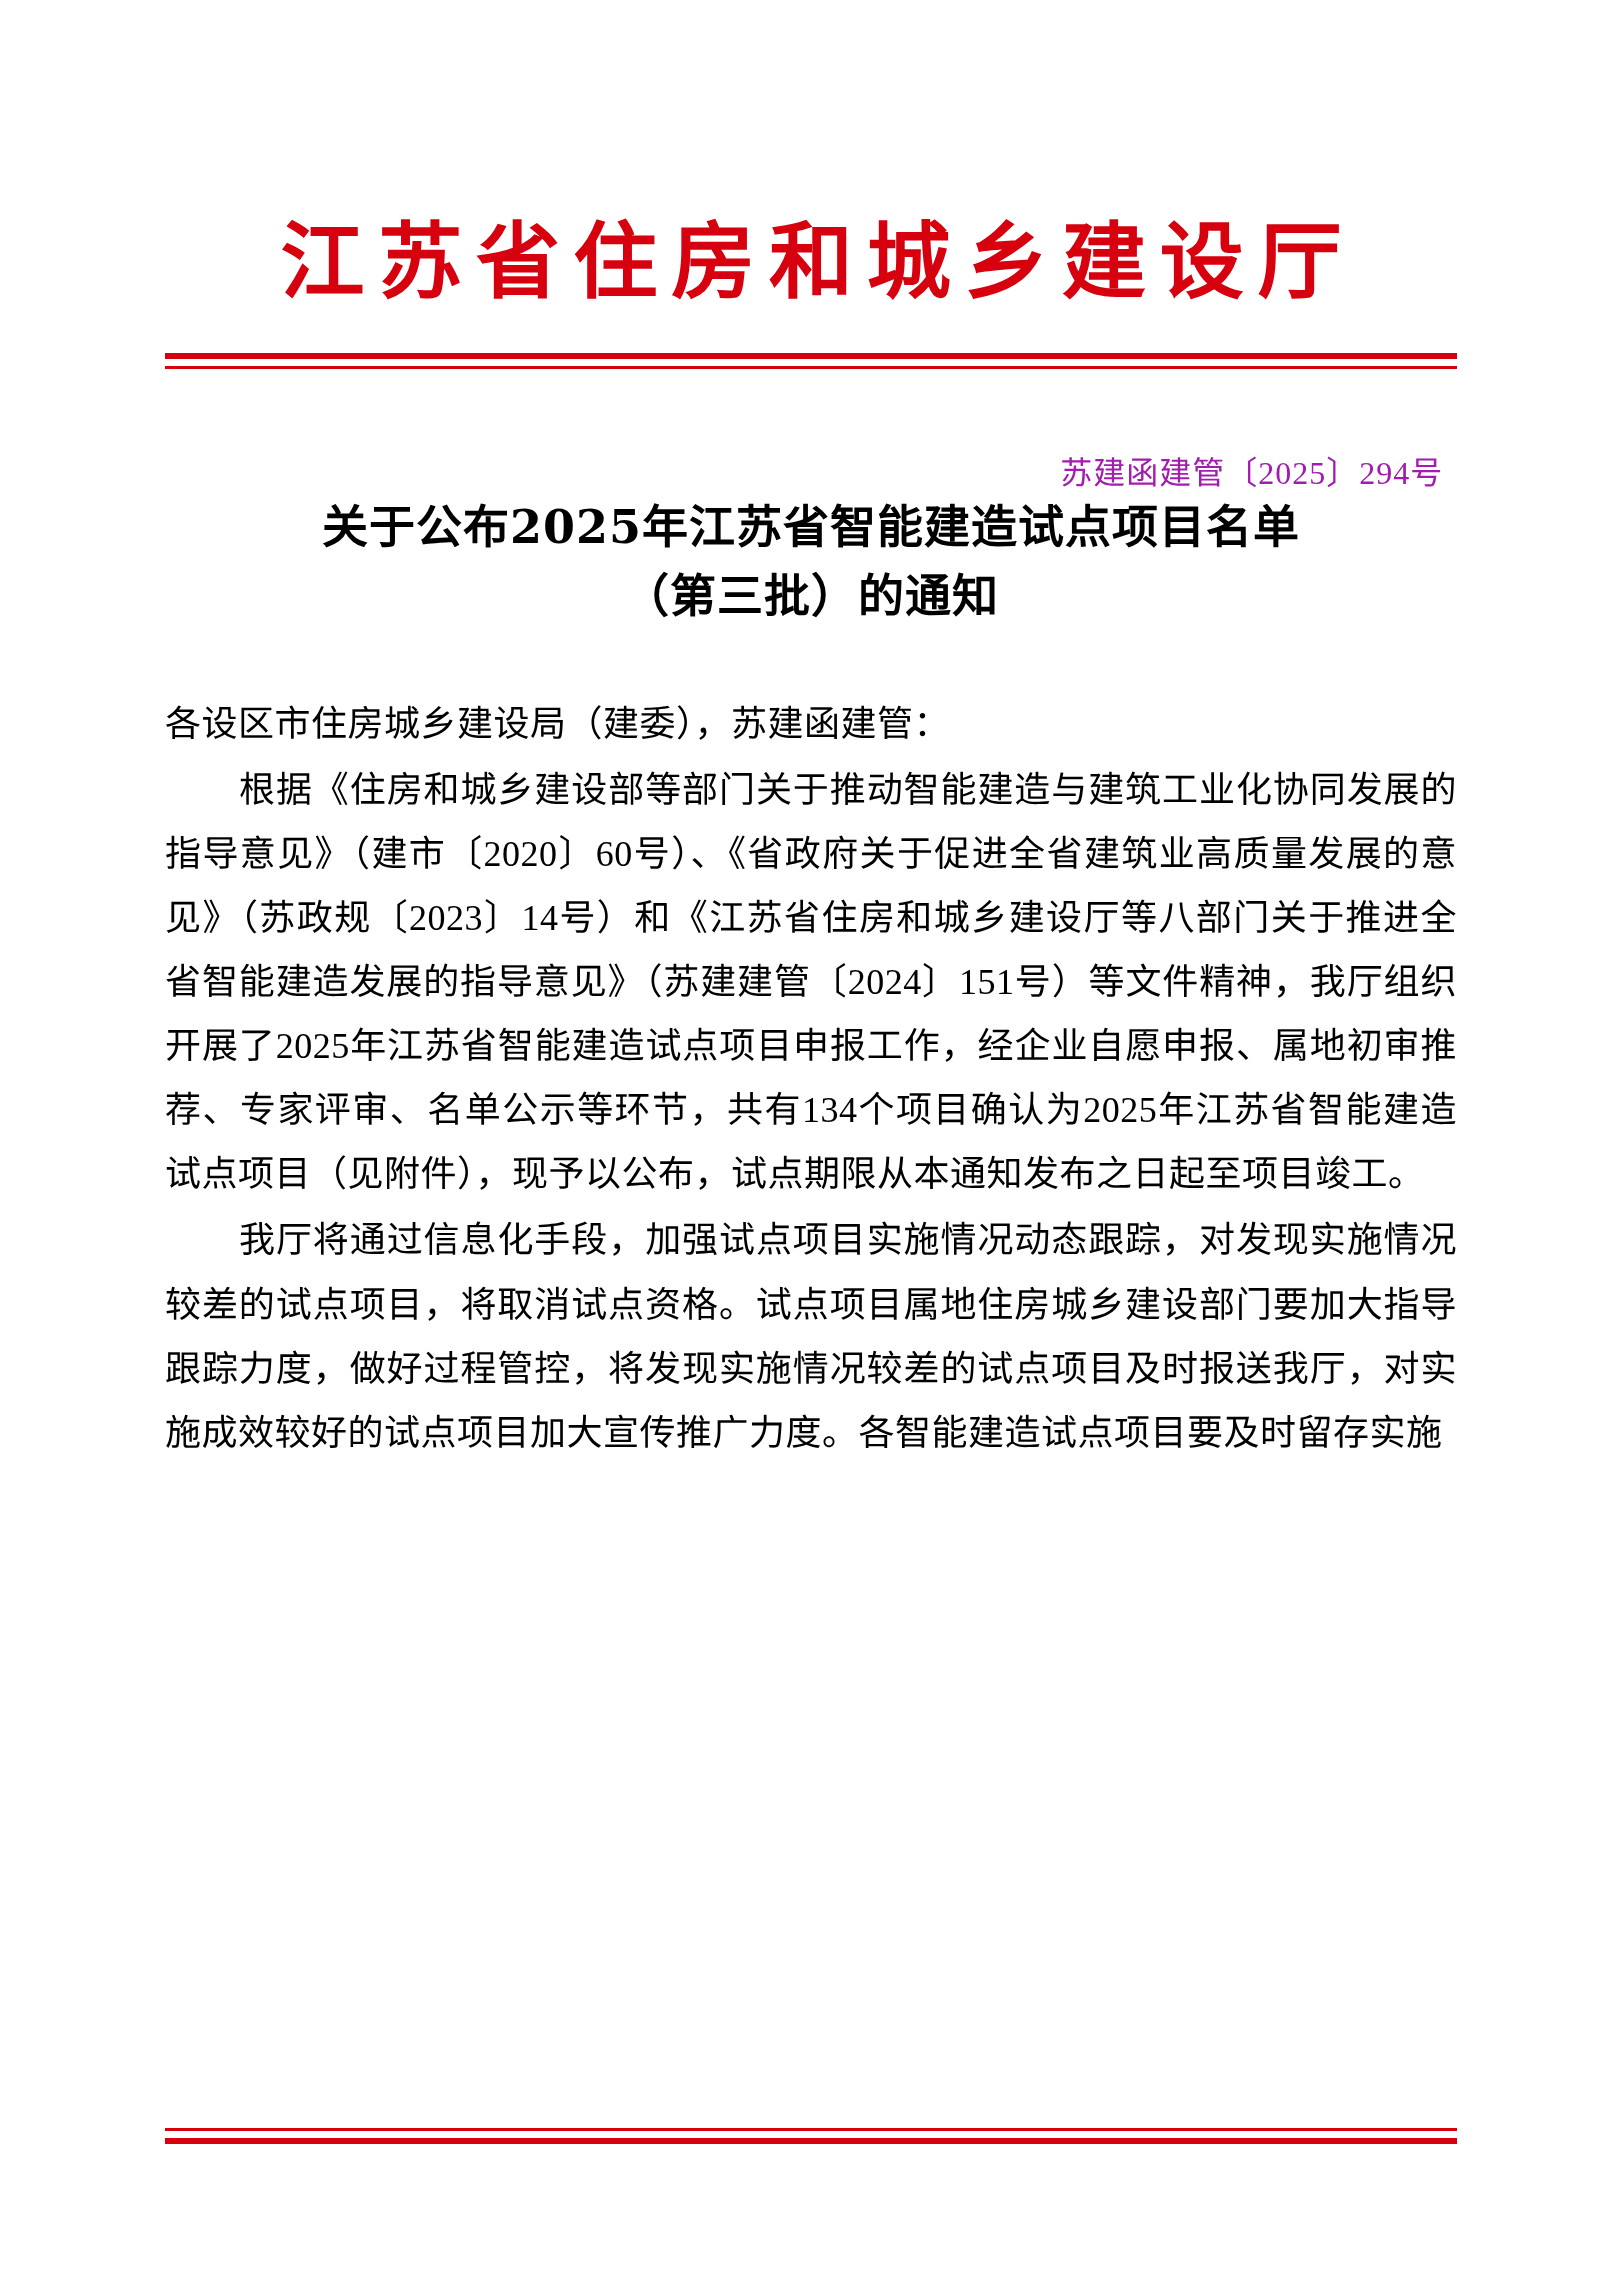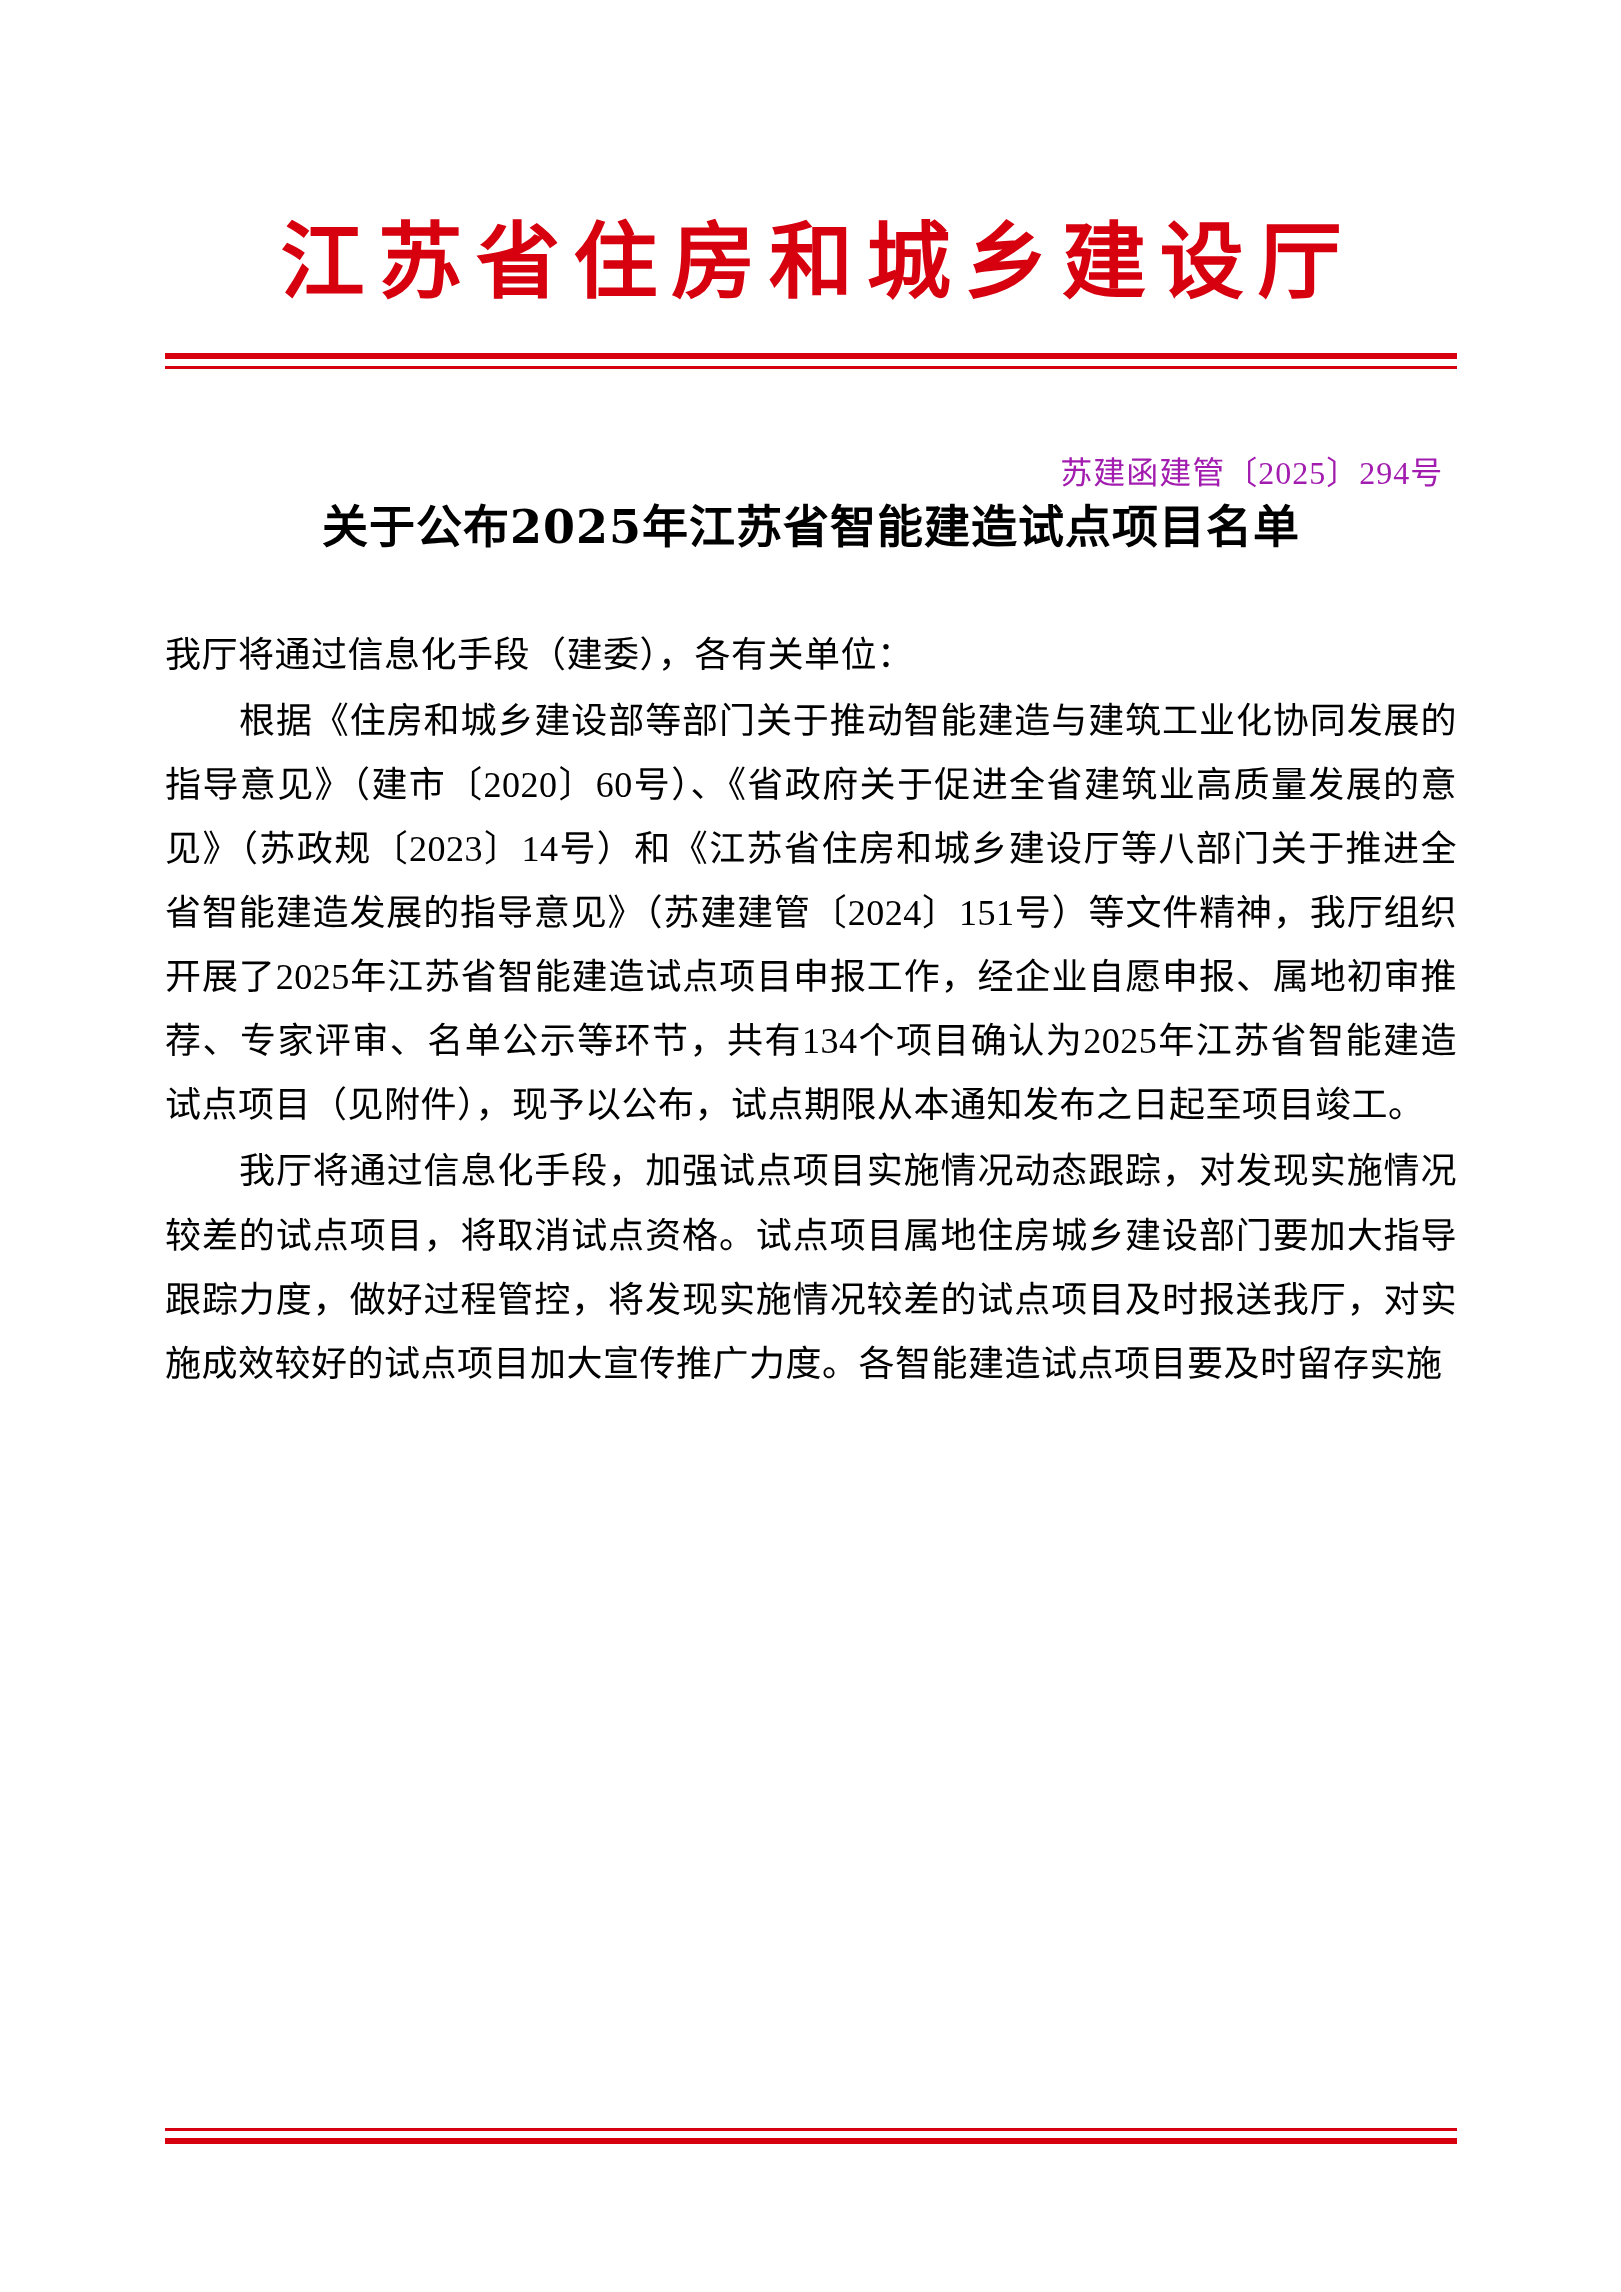--- a/index.html
+++ b/index.html
@@ -117,24 +117,25 @@
     <div class="letterhead">
       <div class="letterhead-title">江苏省住房和城乡建设厅</div>
       <div class="rule-thick"></div>
       <div class="rule-thin"></div>
     </div>
 
     <div class="docnum">苏建函建管〔2025〕294号</div>
 
     <div class="doc-title">
       <span class="line1">关于公布2025年江苏省智能建造试点项目名单</span>
+      <span class="line2">（第三批）的通知</span>
     </div>
 
     <div class="body-text">
-      <p>我厅将通过信息化手段（建委），各有关单位：</p>
+      <p>各设区市住房城乡建设局（建委），苏建函建管：</p>
       <p class="p-indent">根据《住房和城乡建设部等部门关于推动智能建造与建筑工业化协同发展的指导意见》（建市〔2020〕60号）、《省政府关于促进全省建筑业高质量发展的意见》（苏政规〔2023〕14号）和《江苏省住房和城乡建设厅等八部门关于推进全省智能建造发展的指导意见》（苏建建管〔2024〕151号）等文件精神，我厅组织开展了2025年江苏省智能建造试点项目申报工作，经企业自愿申报、属地初审推荐、专家评审、名单公示等环节，共有134个项目确认为2025年江苏省智能建造试点项目（见附件），现予以公布，试点期限从本通知发布之日起至项目竣工。</p>
       <p class="p-indent">我厅将通过信息化手段，加强试点项目实施情况动态跟踪，对发现实施情况较差的试点项目，将取消试点资格。试点项目属地住房城乡建设部门要加大指导跟踪力度，做好过程管控，将发现实施情况较差的试点项目及时报送我厅，对实施成效较好的试点项目加大宣传推广力度。各智能建造试点项目要及时留存实施</p>
     </div>
 
   </div>
 
   <div class="footer-rules">
     <div class="rule-thin-f"></div>
     <div class="rule-thick-f"></div>
   </div>

